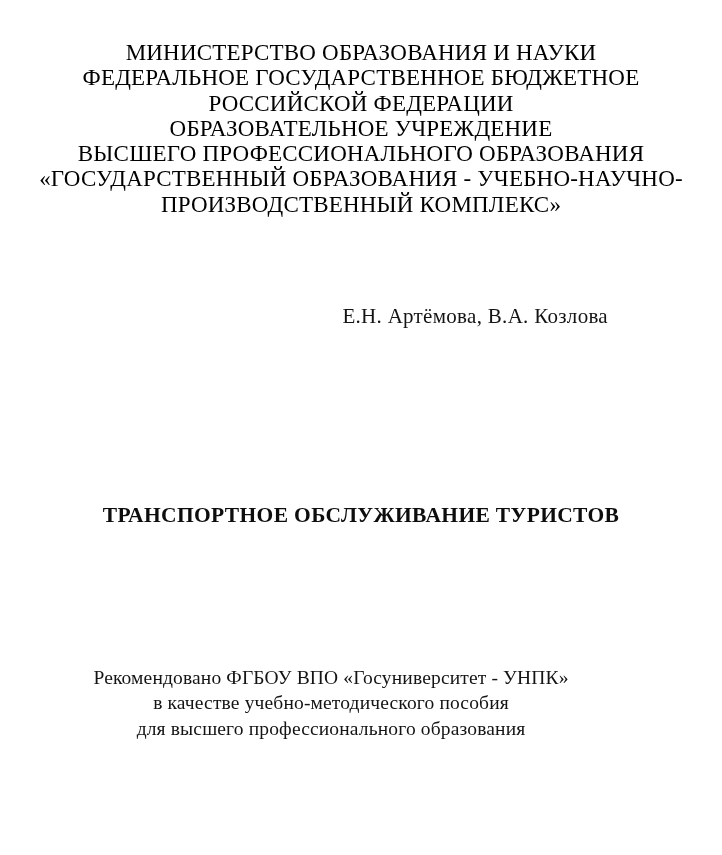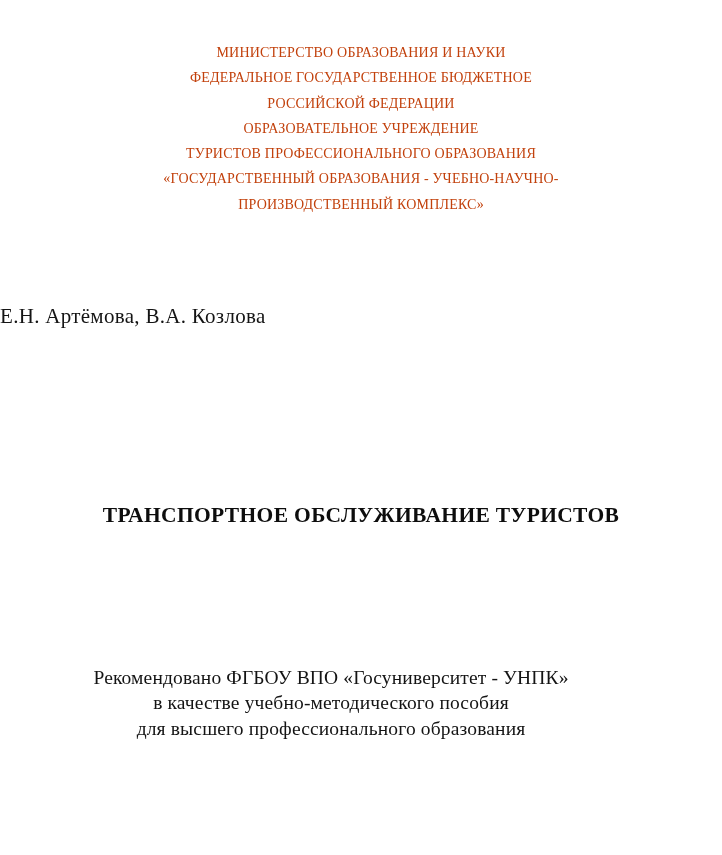--- a/index.html
+++ b/index.html
@@ -27,34 +27,34 @@
 
   
   .org-header {
     position: absolute;
     top: 40px;
     left: 0;
     width: 722px;
     text-align: center;
   }
   .org-line {
-    font-size: 14px;
+    font-size: 23px;
     line-height: 25.3px;
     letter-spacing: 0.2px;
     white-space: nowrap;
-    color: #c2410c;
+    color: #000000;
   }
 
   
   .authors {
     position: absolute;
     top: 303px;
     left: 0;
     width: 608px;
-    text-align: left;
+    text-align: right;
   }
   .authors-line {
     font-size: 21px;
     line-height: 26px;
     letter-spacing: 0.3px;
     color: #141414;
   }
 
   
   .main-title {
@@ -93,21 +93,21 @@
 </head>
 <body>
 
 <div class="page">
 
   <div class="org-header">
     <div class="org-line">МИНИСТЕРСТВО ОБРАЗОВАНИЯ И НАУКИ</div>
     <div class="org-line">ФЕДЕРАЛЬНОЕ ГОСУДАРСТВЕННОЕ БЮДЖЕТНОЕ</div>
     <div class="org-line">РОССИЙСКОЙ ФЕДЕРАЦИИ</div>
     <div class="org-line">ОБРАЗОВАТЕЛЬНОЕ УЧРЕЖДЕНИЕ</div>
-    <div class="org-line">ТУРИСТОВ ПРОФЕССИОНАЛЬНОГО ОБРАЗОВАНИЯ</div>
+    <div class="org-line">ВЫСШЕГО ПРОФЕССИОНАЛЬНОГО ОБРАЗОВАНИЯ</div>
     <div class="org-line">«ГОСУДАРСТВЕННЫЙ ОБРАЗОВАНИЯ - УЧЕБНО-НАУЧНО-</div>
     <div class="org-line">ПРОИЗВОДСТВЕННЫЙ КОМПЛЕКС»</div>
   </div>
 
   <div class="authors">
     <div class="authors-line">Е.Н. Артёмова, В.А. Козлова</div>
   </div>
 
   <div class="main-title">
     <div class="main-title-line">ТРАНСПОРТНОЕ ОБСЛУЖИВАНИЕ ТУРИСТОВ</div>

